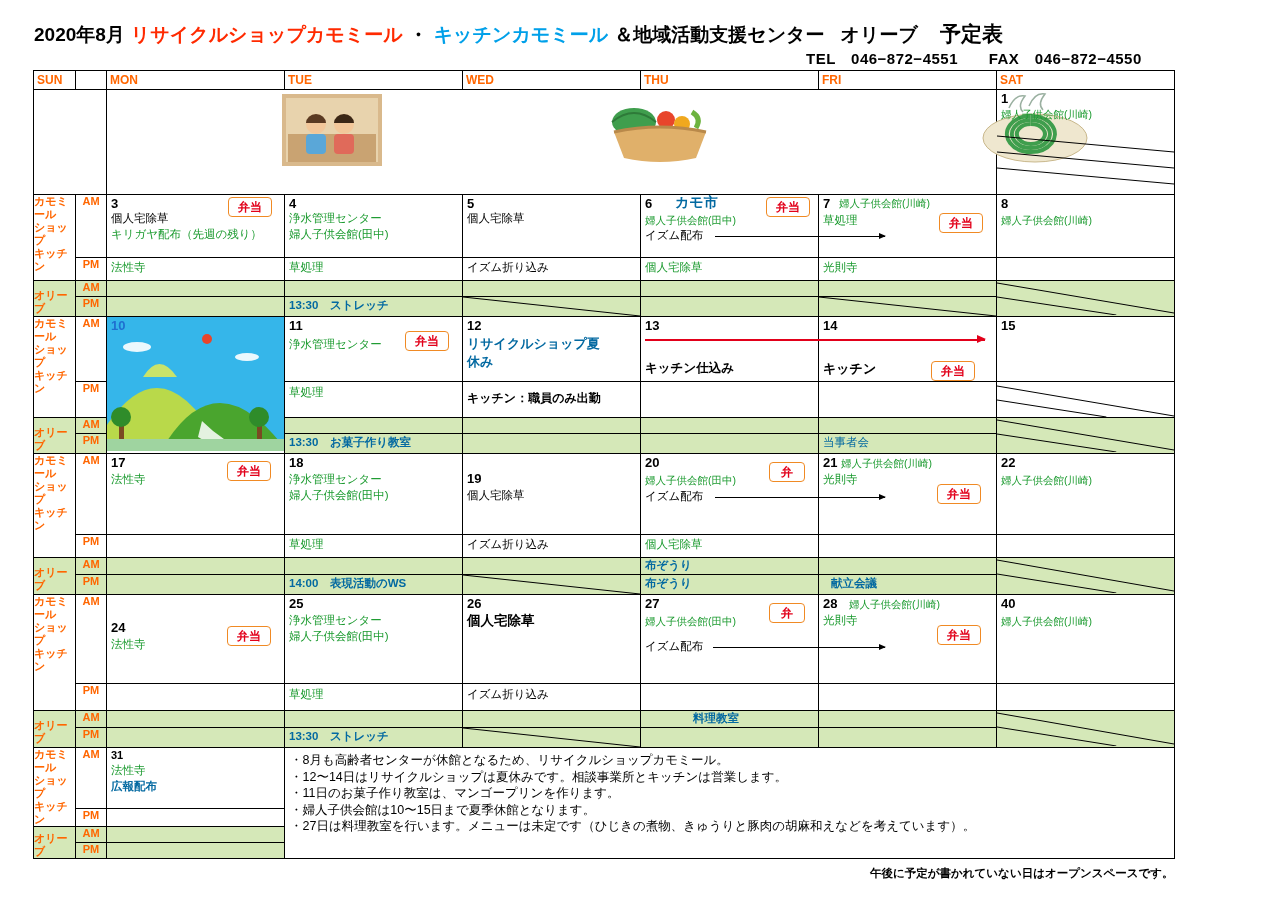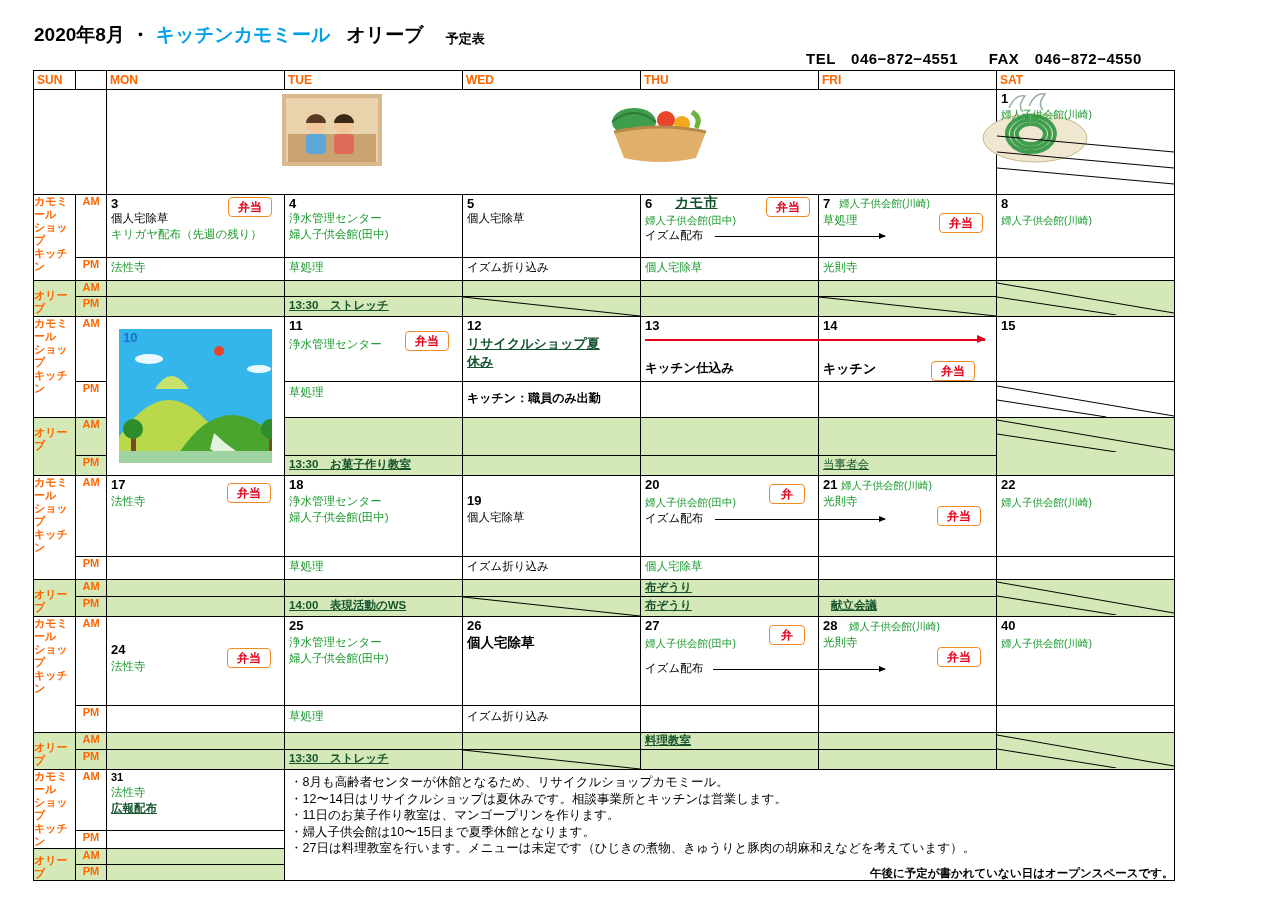--- a/index.html
+++ b/index.html
@@ -11,21 +11,21 @@
   .page{position:relative;width:1280px;height:904px;}
 
   
   .hdr{position:absolute;left:34px;top:18px;width:1215px;height:30px;display:flex;align-items:flex-end;gap:6px;}
   .hdr .t1{font-size:19px;font-weight:bold;color:#000;letter-spacing:0px;}
   .hdr .t2{font-size:19px;font-weight:bold;color:#ff2a00;}
   .hdr .dot{font-size:19px;font-weight:bold;color:#000;}
   .hdr .t3{font-size:19px;font-weight:bold;color:#00a0e9;}
   .hdr .t4{font-size:19px;font-weight:bold;color:#000;}
   .hdr .t5{font-size:19px;font-weight:bold;color:#000;margin-left:10px;}
-  .hdr .t6{font-size:13px;font-weight:bold;color:#000;margin-left:16px;}
+  .hdr .t6{font-size:21px;font-weight:bold;color:#000;margin-left:16px;}
 
   .contact{position:absolute;left:806px;top:50px;font-size:15px;font-weight:bold;letter-spacing:0.5px;}
   .contact span{margin-right:26px;}
 
   
   table.cal{position:absolute;left:33px;top:70px;border-collapse:collapse;table-layout:fixed;width:1001px;}
   table.cal td{border:1px solid #000;padding:0;vertical-align:top;position:relative;}
   .dowrow td{height:18px;background:#fff;}
   .dow{font-size:12px;font-weight:bold;color:#ff6600;padding-left:3px;line-height:18px;}
 
@@ -36,21 +36,21 @@
   .lab{font-size:11px;font-weight:bold;color:#ff6600;line-height:13px;padding:2px 0 0 3px;}
   .ap{font-size:11px;font-weight:bold;color:#ff6600;text-align:center;}
   .green{background:#d5e8b8;}
   .greenlab{background:#d5e8b8;}
 
   .cellwrap{position:relative;width:100%;height:100%;}
   .daynum{position:absolute;left:4px;top:1px;font-size:13px;font-weight:bold;color:#000;}
   .daynum.blue{color:#1f6fd0;}
   .ev{position:absolute;font-size:11.5px;line-height:13px;white-space:nowrap;}
   .ev.grn{color:#1a9a2e;}
-  .ev.red{color:#14532d;text-decoration:underline;}
+  .ev.red{color:#0369a1;}
   .ev.blk{color:#000;}
   .ev.sm{font-size:10.5px;}
   .ev.b{font-weight:bold;}
 
   
   .bento{position:absolute;border:1.6px solid #f08a24;border-radius:4px;background:#fff;
          color:#e2001a;font-size:12px;font-weight:bold;text-align:center;line-height:18px;height:18px;}
 
   
   .slash{position:absolute;left:0;top:0;width:100%;height:100%;}
@@ -71,22 +71,24 @@
   
   .ill{position:absolute;}
 </style>
 </head>
 <body>
 
 <div class="page">
 
   <div class="hdr">
     <span class="t1">2020年8月</span>
+    <span class="t2">リサイクルショップカモミール</span>
     <span class="dot">・</span>
     <span class="t3">キッチンカモミール</span>
+    <span class="t4">＆地域活動支援センター</span>
     <span class="t5">オリーブ</span>
     <span class="t6">予定表</span>
   </div>
 
   <div class="contact">
     <span>TEL　046−872−4551</span>
     <span>FAX　046−872−4550</span>
   </div>
 
   <table class="cal">
@@ -338,21 +340,21 @@
     </tr>
 
     <tr>
       <td rowspan="2" class="lab">
         <div>カモミール</div>
         <div>ショップ</div>
         <div>キッチン</div>
       </td>
       <td class="ap" style="height:64px;">AM</td>
 
-      <td rowspan="4" style="padding:12px;">
+      <td rowspan="4" style="padding:0;">
         <div class="cellwrap" style="height:134px;overflow:hidden;">
           <svg style="position:absolute;left:0;top:0;" width="178" height="134" viewBox="0 0 178 134">
             <rect x="0" y="0" width="178" height="134" fill="#35b6ea"></rect>
             <circle cx="100" cy="22" r="5" fill="#e8452b"></circle>
             <ellipse cx="30" cy="30" rx="14" ry="5" fill="#ffffff" opacity="0.9"></ellipse>
             <ellipse cx="140" cy="40" rx="12" ry="4" fill="#ffffff" opacity="0.9"></ellipse>
             <path d="M-10 124 Q50 18 110 124 Z" fill="#b9d94a"></path>
             <path d="M60 124 Q110 48 172 124 Z" fill="#4aa52e"></path>
             <path d="M36 60 Q52 34 70 60 Z" fill="#c9e36a"></path>
             <rect x="12" y="104" width="5" height="18" fill="#7a4a22"></rect>
@@ -725,21 +727,21 @@
       <td class="green">
             <div class="cellwrap" style="height:16px;"></div>
           </td>
       <td class="green">
             <div class="cellwrap" style="height:16px;"></div>
           </td>
       <td class="green">
             <div class="cellwrap" style="height:16px;"></div>
           </td>
       <td class="green">
-            <div class="cellwrap" style="height:16px;">
+            <div class="cellwrap" style="height:16px;margin-left:48px;">
               <div class="ev red b" style="left:4px;top:1px;">料理教室</div>
             </div>
           </td>
       <td class="green">
             <div class="cellwrap" style="height:16px;"></div>
           </td>
       <td class="green" rowspan="2">
             <div class="cellwrap" style="height:35px;">
         <div class="slash">
                 <svg viewBox="0 0 178 35" preserveAspectRatio="none">

